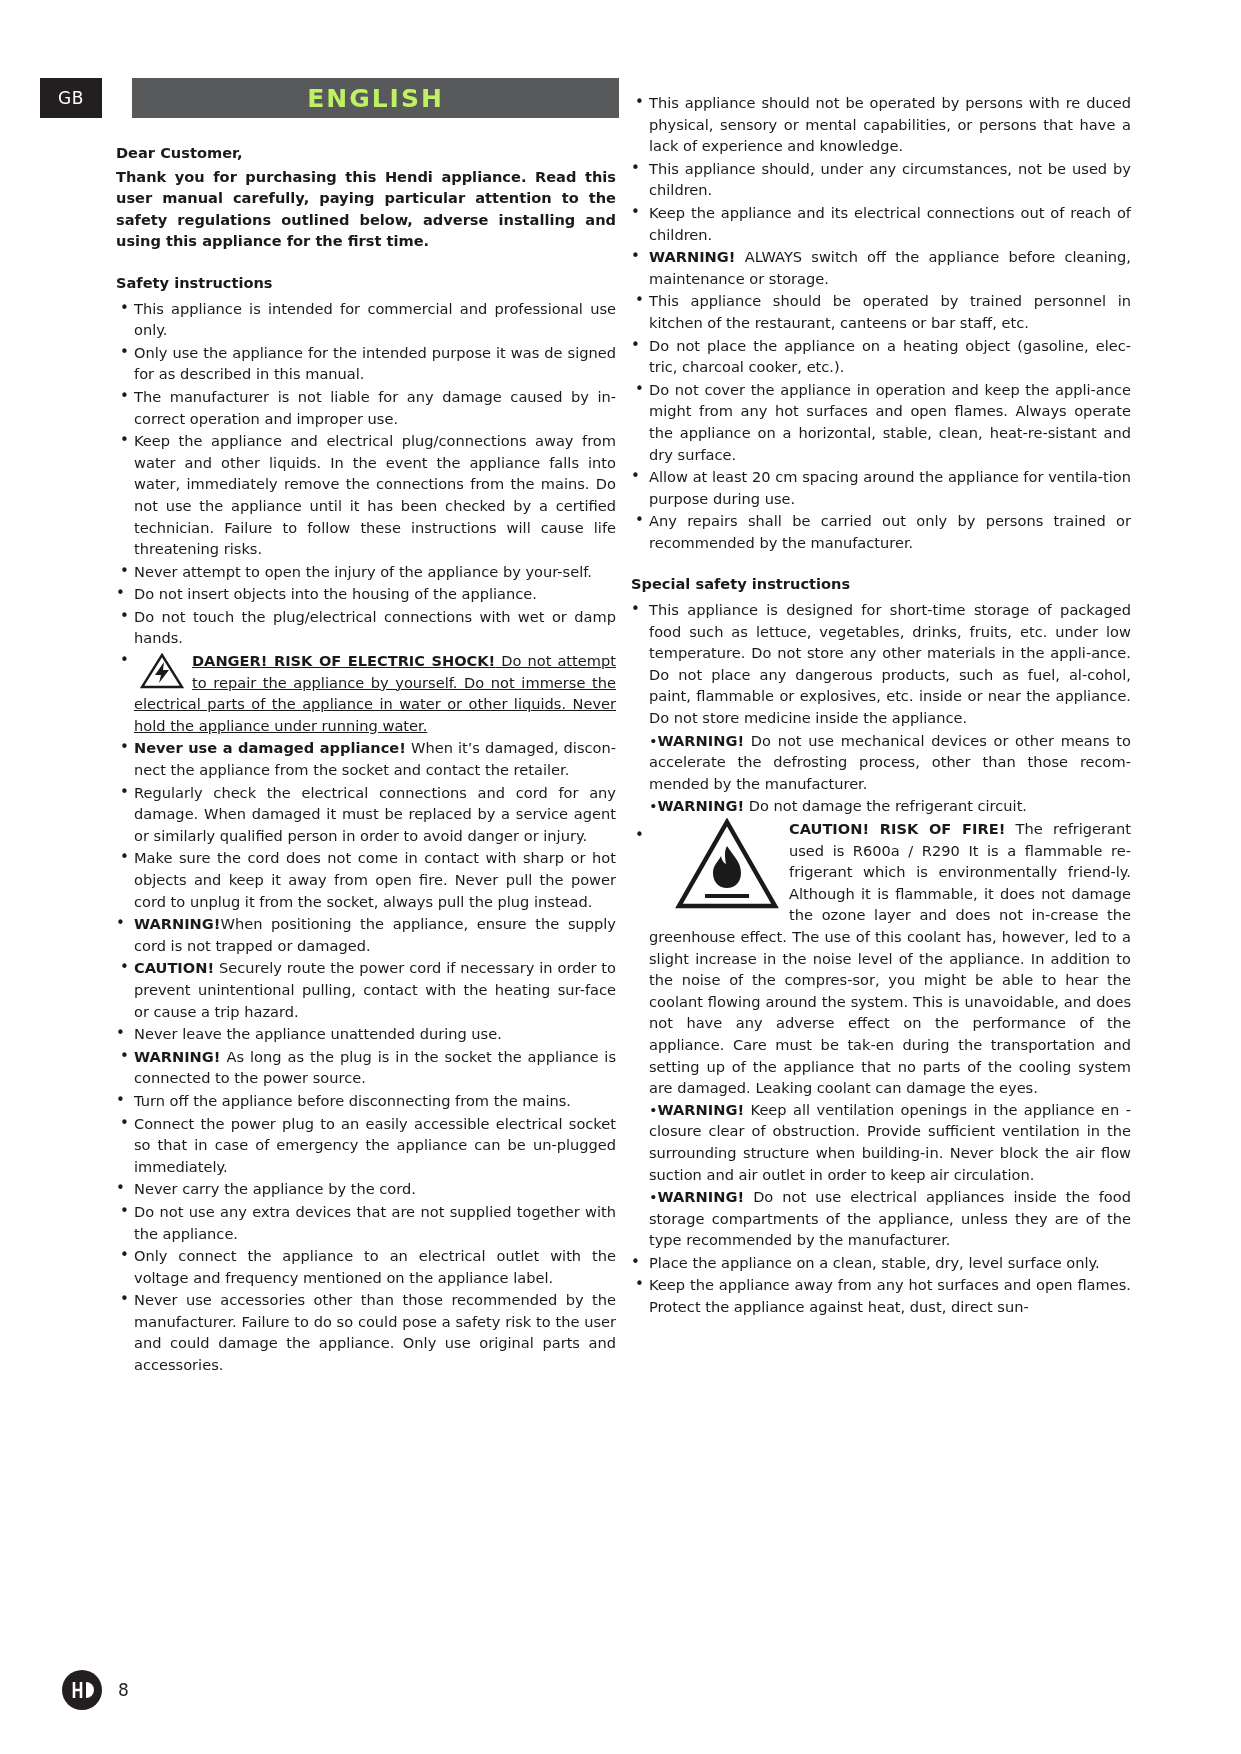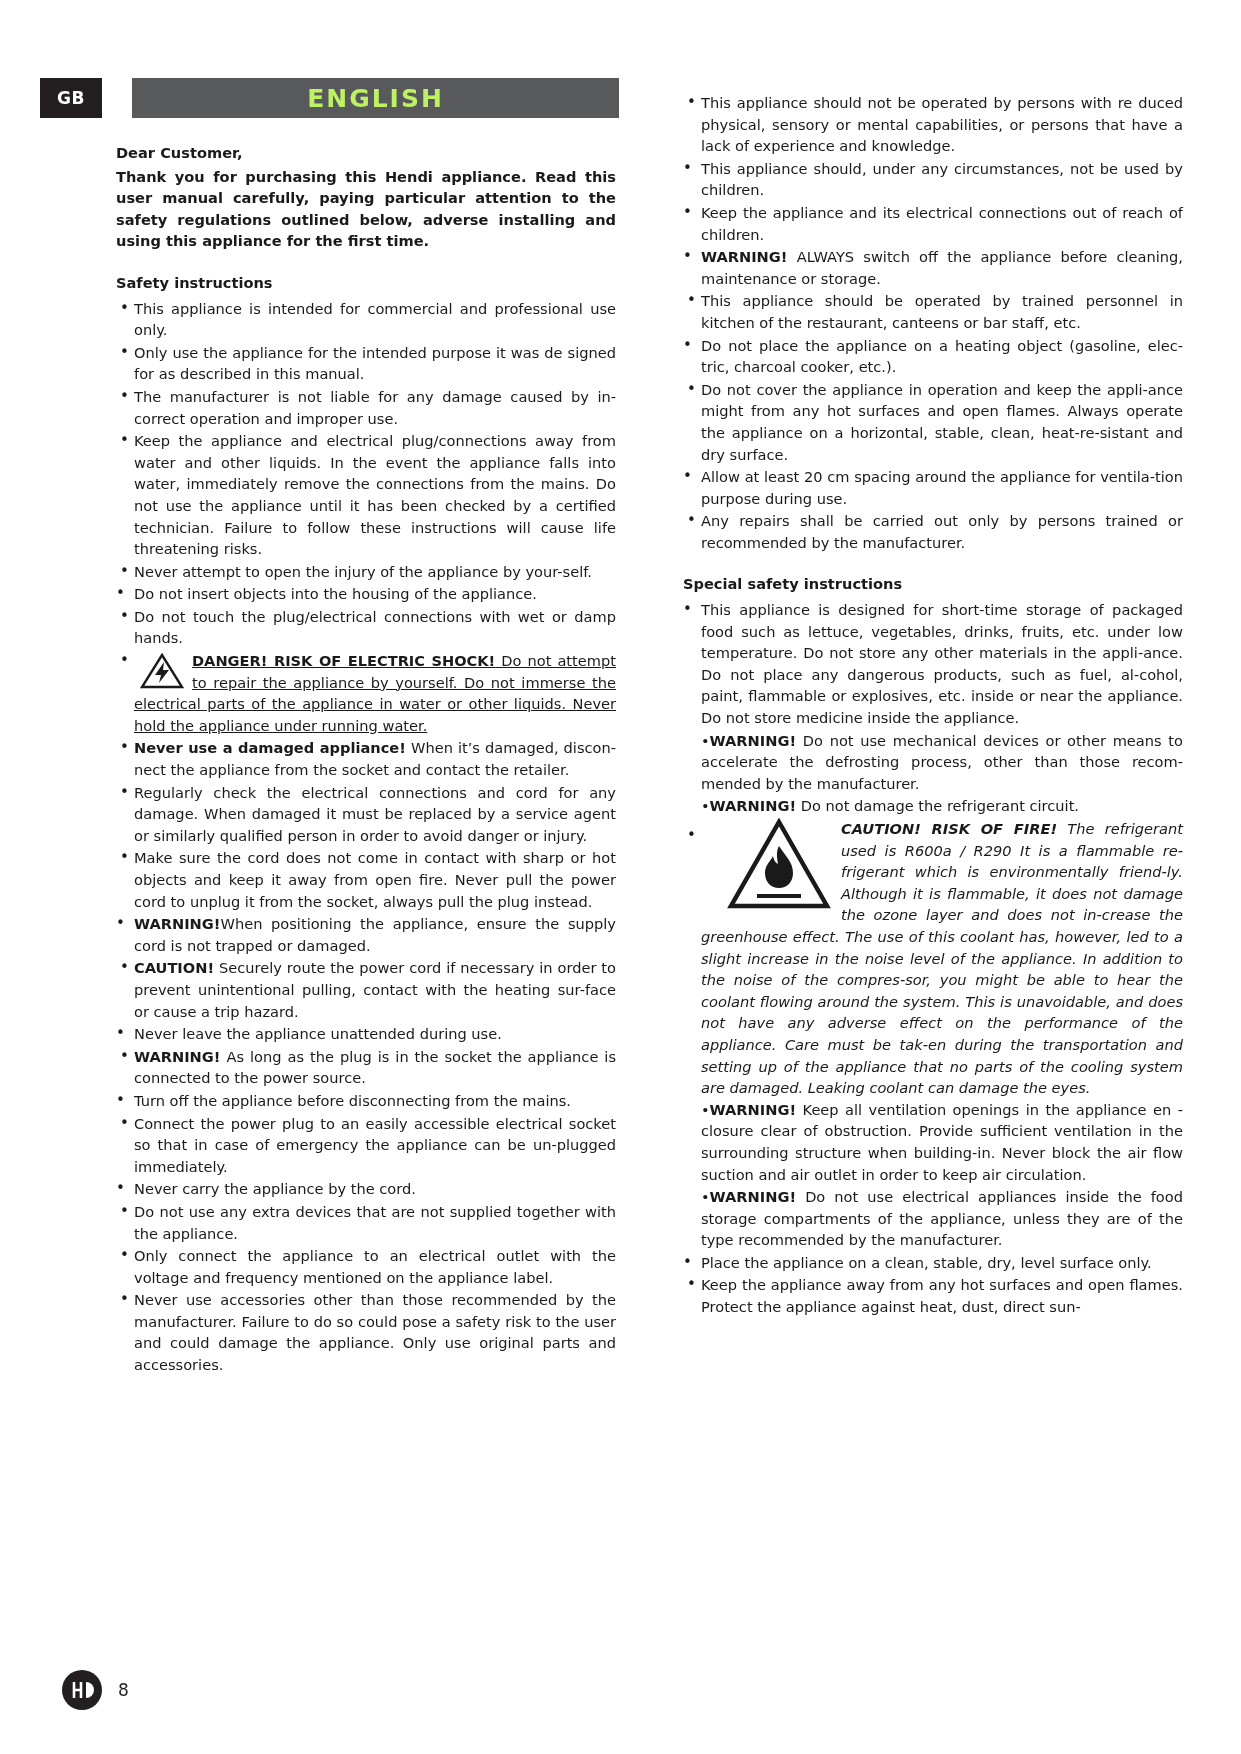--- a/index.html
+++ b/index.html
@@ -27,21 +27,21 @@
     display: flex;
     align-items: flex-start;
     height: 42px;
   }
   .lang-badge {
     width: 62px;
     height: 40px;
     background: #231f20;
     color: #ffffff;
     font-size: 17px;
-    font-weight: bold;
+    font-weight: normal;
     display: flex;
     align-items: center;
     justify-content: center;
     letter-spacing: 0.5px;
     flex: 0 0 auto;
   }
   .title-bar {
     margin-left: 30px;
     width: 487px;
     height: 40px;
@@ -68,21 +68,21 @@
   }
   .col {
     width: 500px;
     flex: 0 0 500px;
     font-size: 14.6px;
     line-height: 1.48;
     text-align: justify;
   }
   .col.right {
     position: absolute;
-    left: 567px;
+    left: 515px;
     top: -48px;
     width: 500px;
   }
 
   p { margin: 0; }
   .bold { font-weight: bold; }
   .para-bold {
     font-weight: bold;
     text-align: justify;
     margin-top: 2px;
@@ -138,21 +138,20 @@
   .icon-fire {
     float: left;
     width: 104px;
     height: 92px;
     margin: 0px 10px 2px 26px;
   }
   .caution-item {
     position: relative;
     padding-left: 18px;
     text-align: justify;
-    font-style: italic;
   }
   .caution-item::before {
     content: "\2022";
     position: absolute;
     left: 4px;
     top: 6px;
     font-size: 15px;
   }
 
   

